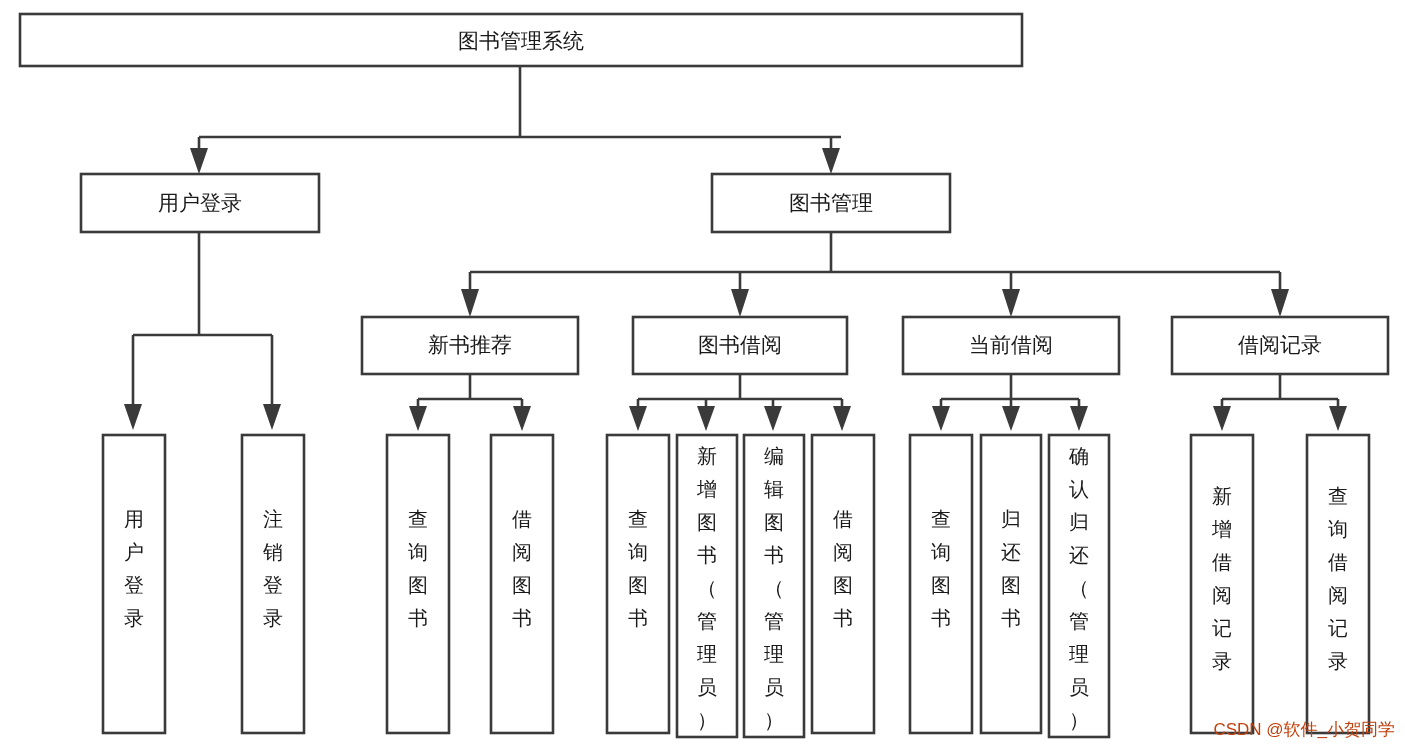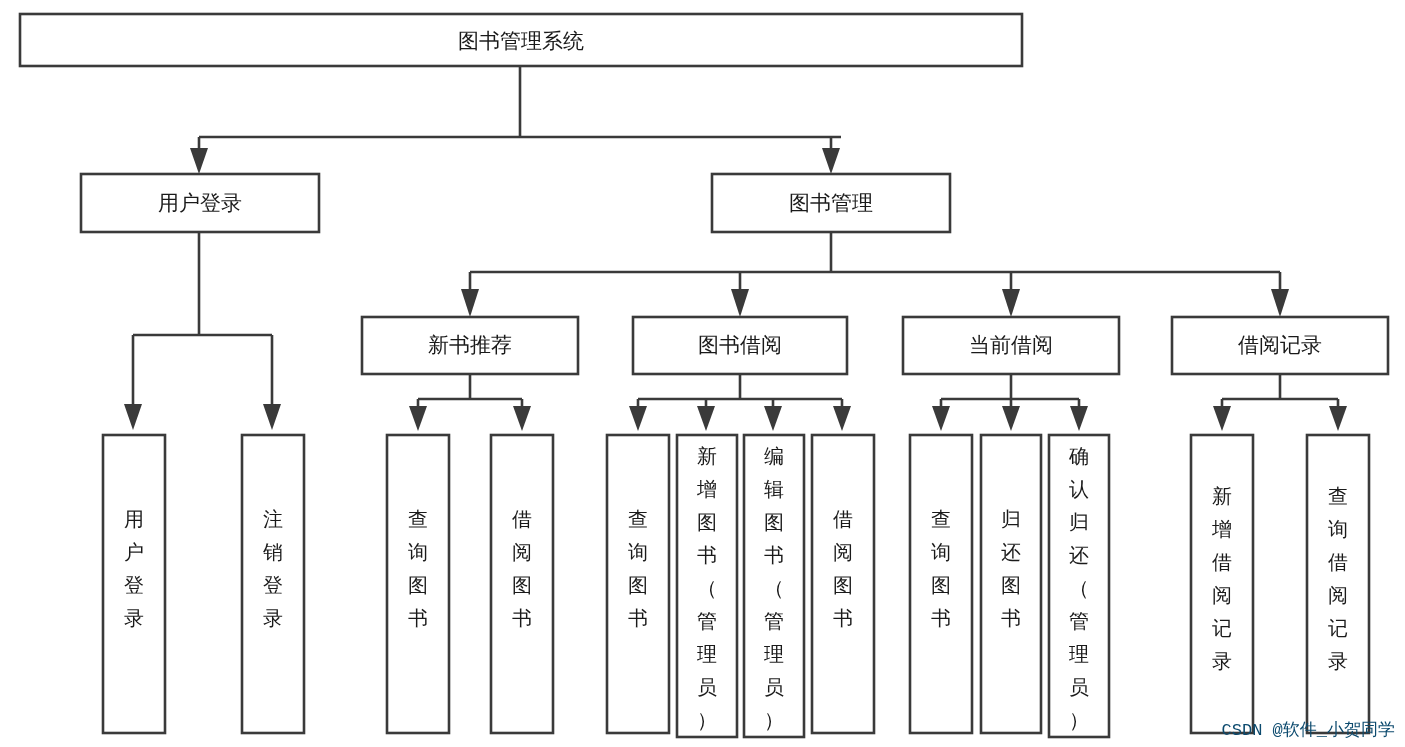--- a/index.html
+++ b/index.html
@@ -48,23 +48,23 @@
     fill: none;
   }
   .arrow-head {
     fill: #3a3a3a;
     stroke: none;
   }
   .watermark {
     position: absolute;
     right: 10px;
     bottom: 6px;
-    font-family: Liberation Mono, monospace;
+    font-family: Liberation Sans, sans-serif;
     font-size: 17px;
-    color: #0c4a6e;
+    color: #c2410c;
     white-space: nowrap;
     user-select: none;
   }
 </style>
 </head>
 <body>
 
 <div id="diagram-root">
 
   <svg class="diagram-canvas" viewBox="0 0 1405 747">

